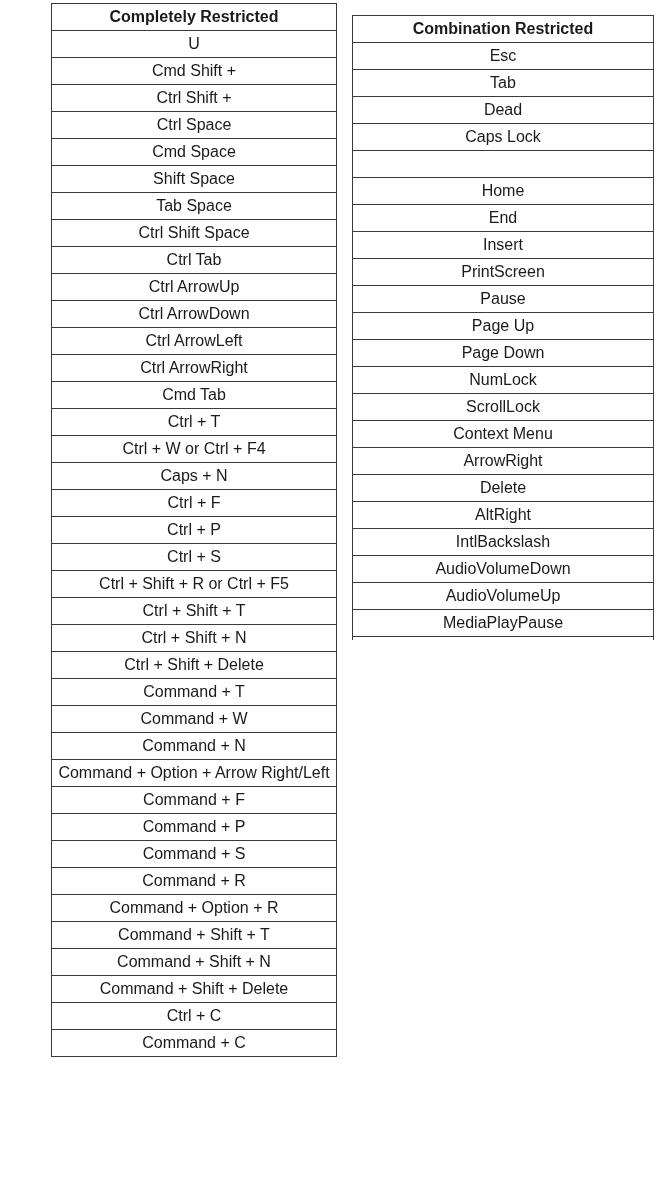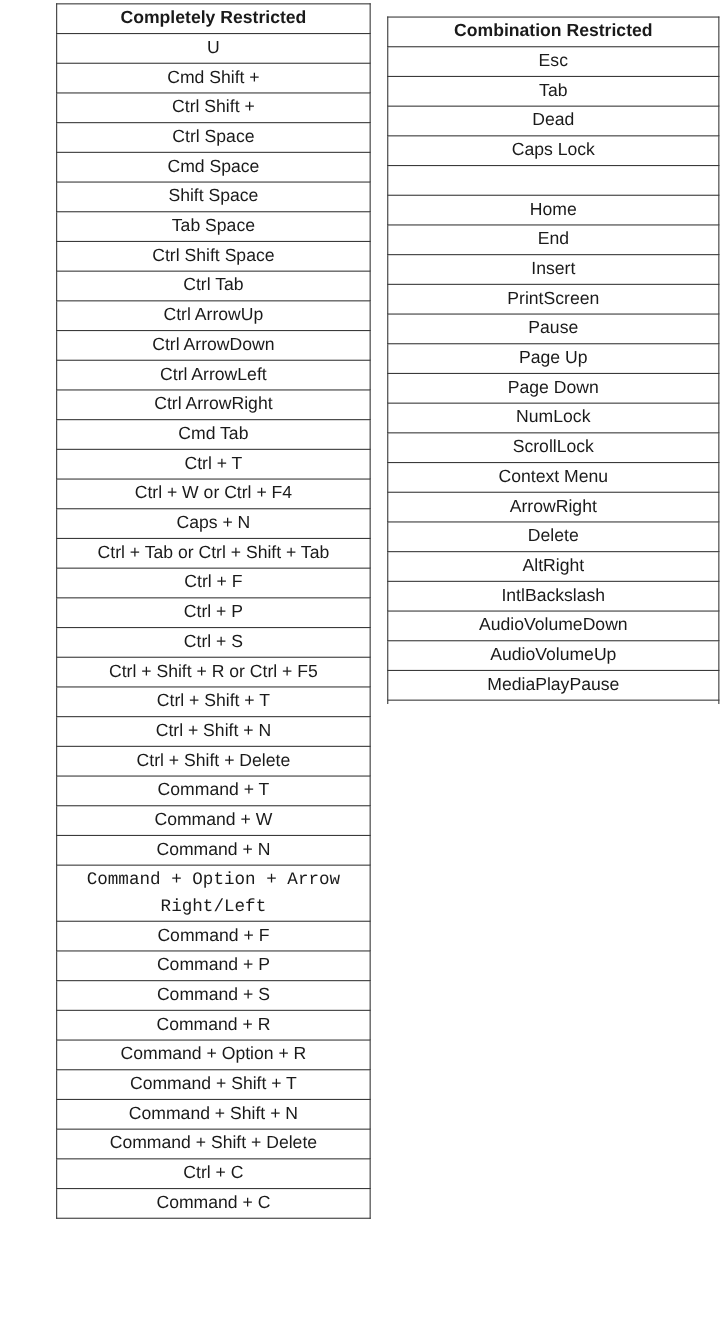--- a/index.html
+++ b/index.html
@@ -5,21 +5,21 @@
   html, body { margin: 0; padding: 0; background: #ffffff; }
   body { width: 660px; height: 1202px; position: relative; overflow: hidden;
          font-family: "Liberation Sans", sans-serif; color: #1a1a1a; }
   table { border-collapse: collapse; position: absolute; table-layout: fixed; }
   td, th { border: 1px solid #3a3a3a; text-align: center; font-size: 16px;
            line-height: 24px; padding: 1px 4px 1px 4px; height: 24px; }
   th { font-weight: bold; }
   #left { left: 3px; top: 3px; width: 286px; margin-left: 48px; }
   #right { left: 352px; top: 15px; width: 302px; }
   #right tr.tail td { border-bottom: none; height: 3px; padding: 0; line-height: 3px; }
-  td.wrap { line-height: 24px; font-family: Liberation Mono, monospace; }
+  td.wrap { line-height: 24px; }
 </style>
 </head>
 <body>
 
 <table id="left">
   <thead>
     <tr>
       <th>Completely Restricted</th>
     </tr>
   </thead>
@@ -69,23 +69,20 @@
     <tr>
         <td>Ctrl + T</td>
       </tr>
     <tr>
         <td>Ctrl + W or Ctrl + F4</td>
       </tr>
     <tr>
         <td>Caps + N</td>
       </tr>
     <tr>
-        <td>Ctrl + Tab or Ctrl + Shift + Tab</td>
-      </tr>
-    <tr>
         <td>Ctrl + F</td>
       </tr>
     <tr>
         <td>Ctrl + P</td>
       </tr>
     <tr>
         <td>Ctrl + S</td>
       </tr>
     <tr>
         <td>Ctrl + Shift + R or Ctrl + F5</td>

